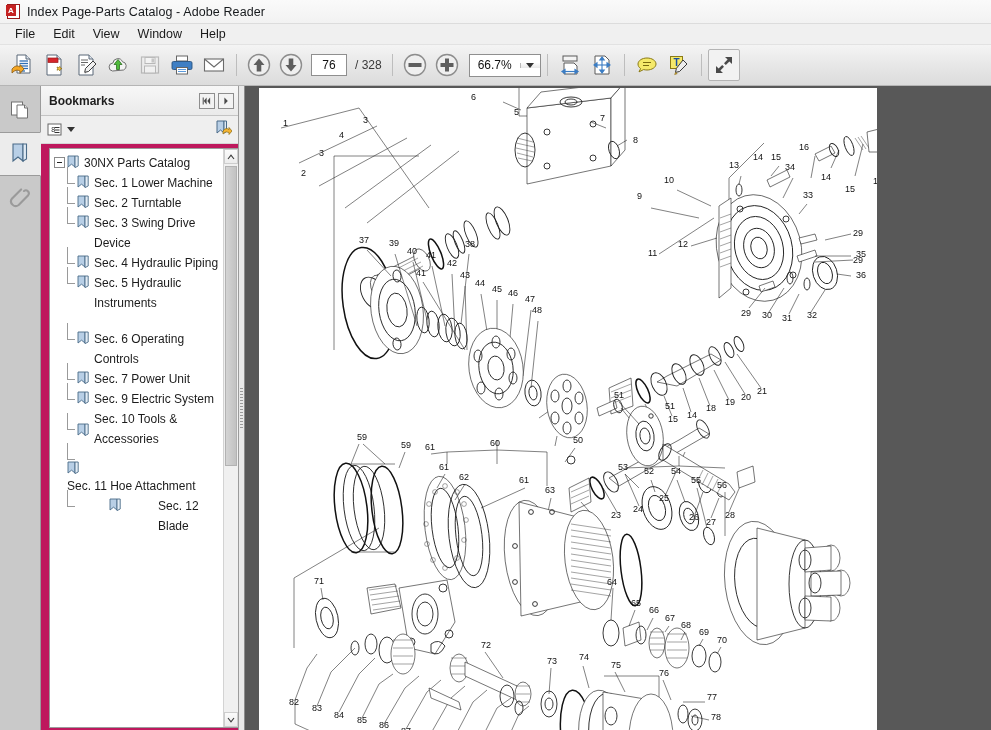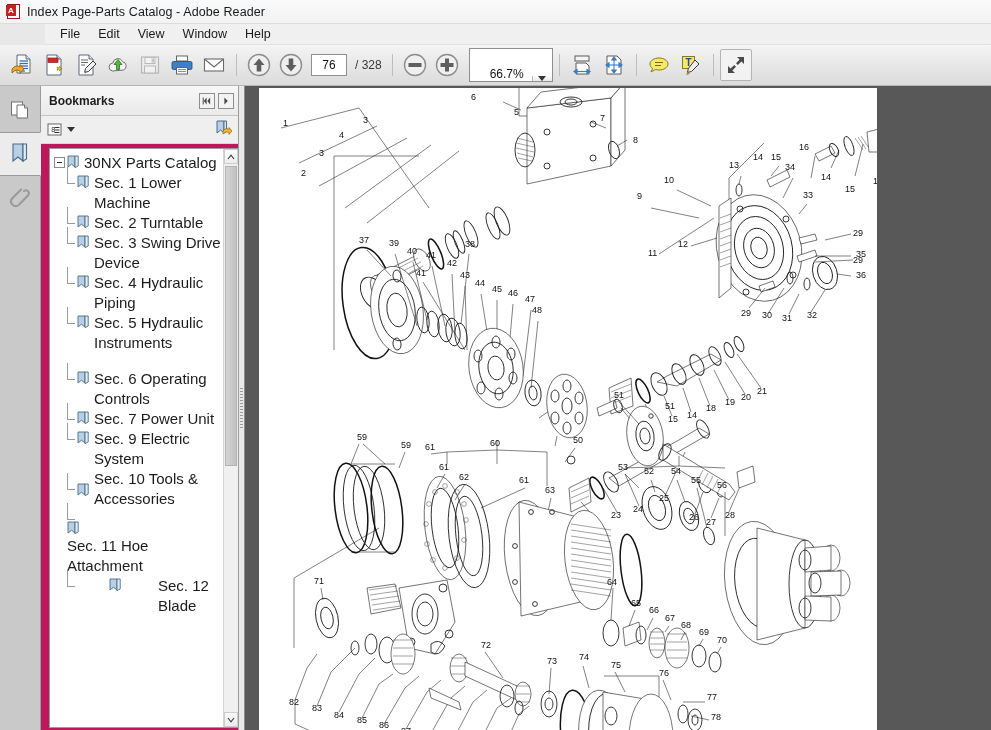--- a/index.html
+++ b/index.html
@@ -51,21 +51,20 @@
     white-space: nowrap;
   }
 
   
   .menubar {
     height: 21px; flex: 0 0 21px;
     display: flex; align-items: center;
     background: #f0f0f0;
     padding-left: 6px;
     border-bottom: 1px solid #e2e2e2;
-    margin-left: 45px;
   }
   .menubar .menu-item {
     font-size: 12.5px; color: #1a1a1a;
     padding: 2px 9px;
     cursor: default;
     white-space: nowrap;
   }
 
   
   .toolbar {
@@ -96,24 +95,23 @@
     font-size: 12px; color: #111;
     text-align: center; line-height: 20px;
     margin: 0 4px;
   }
   .pagetotal {
     font-size: 12px; color: #3a3a3a;
     margin-left: 4px; margin-right: 4px;
     white-space: nowrap;
   }
   .zoombox {
-    height: 34px; display: flex; align-items: flex-end;
+    height: 23px; display: flex; align-items: center;
     border: 1px solid #8f8f8f; background: #fff;
     margin-left: 6px;
-    padding-left: 12px;
   }
   .zoombox .zval {
     width: 50px; font-size: 12px; color: #111;
     display: flex; align-items: center; justify-content: center;
   }
   .zoombox .zarrow {
     width: 20px; border-left: 1px solid #b9b9b9;
     background: linear-gradient(to bottom,#fcfcfc,#e9e9e9);
     display: flex; align-items: center; justify-content: center;
   }
@@ -189,21 +187,21 @@
     overflow: hidden;
   }
   .bmtree {
     flex: 1 1 auto;
     overflow: hidden;
     padding: 4px 0 0 0;
     position: relative;
   }
   .bmrow {
     display: flex; align-items: flex-start;
-    font-size: 15px; color: #1c1c1c;
+    font-size: 12px; color: #1c1c1c;
     line-height: 20px;
     padding-right: 0;
     position: relative;
   }
   .bmrow .twisty {
     width: 11px; height: 11px; margin-top: 4px;
     border: 1px solid #8a8a8a; background: #fff;
     position: relative; flex: 0 0 11px;
     margin-right: 2px;
   }

